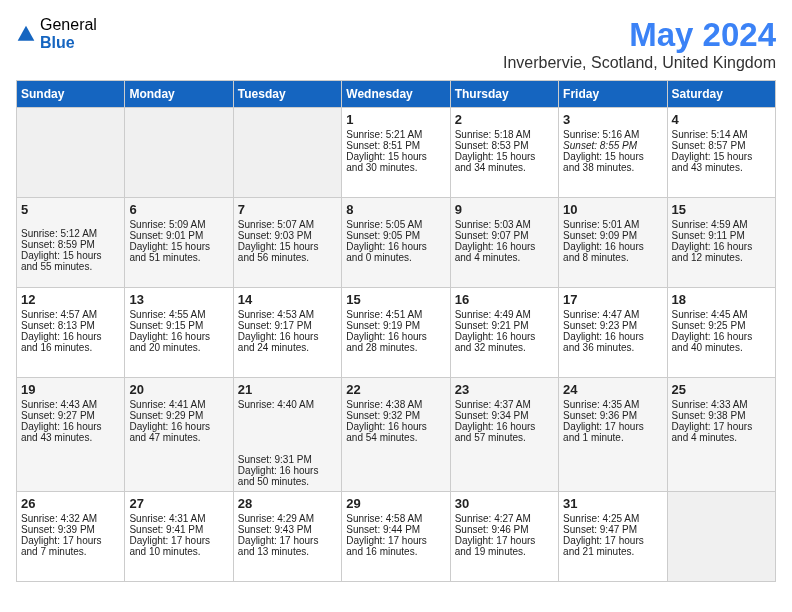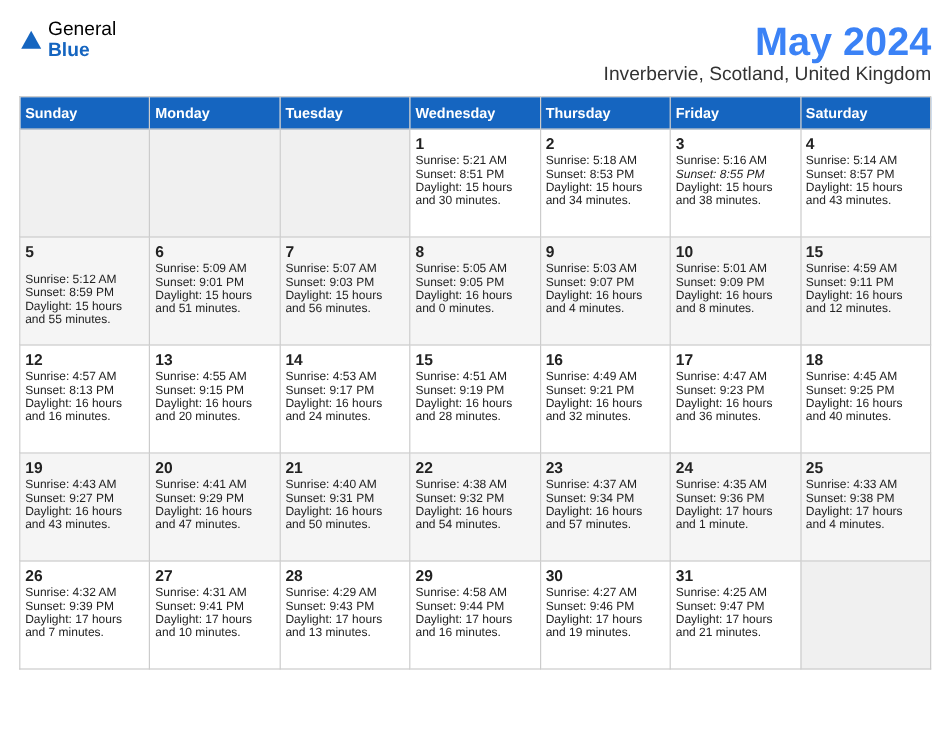--- a/index.html
+++ b/index.html
@@ -241,21 +241,21 @@
         </td>
         <td>
           <span class="day-num">20</span>
           <span style="display: block;">Sunrise: 4:41 AM</span>
           <span style="display: block;">Sunset: 9:29 PM</span>
           <span style="display: block;">Daylight: 16 hours and 47 minutes.</span>
         </td>
         <td>
           <span class="day-num">21</span>
           <span style="display: block;">Sunrise: 4:40 AM</span>
-          <span style="display: block;">Sunset: 9:31 PM</span>
+          <span style="display: block; margin-top: 44px;">Sunset: 9:31 PM</span>
           <span style="display: block;">Daylight: 16 hours and 50 minutes.</span>
         </td>
         <td>
           <span class="day-num">22</span>
           <span style="display: block;">Sunrise: 4:38 AM</span>
           <span style="display: block;">Sunset: 9:32 PM</span>
           <span style="display: block;">Daylight: 16 hours and 54 minutes.</span>
         </td>
         <td>
           <span class="day-num">23</span>

